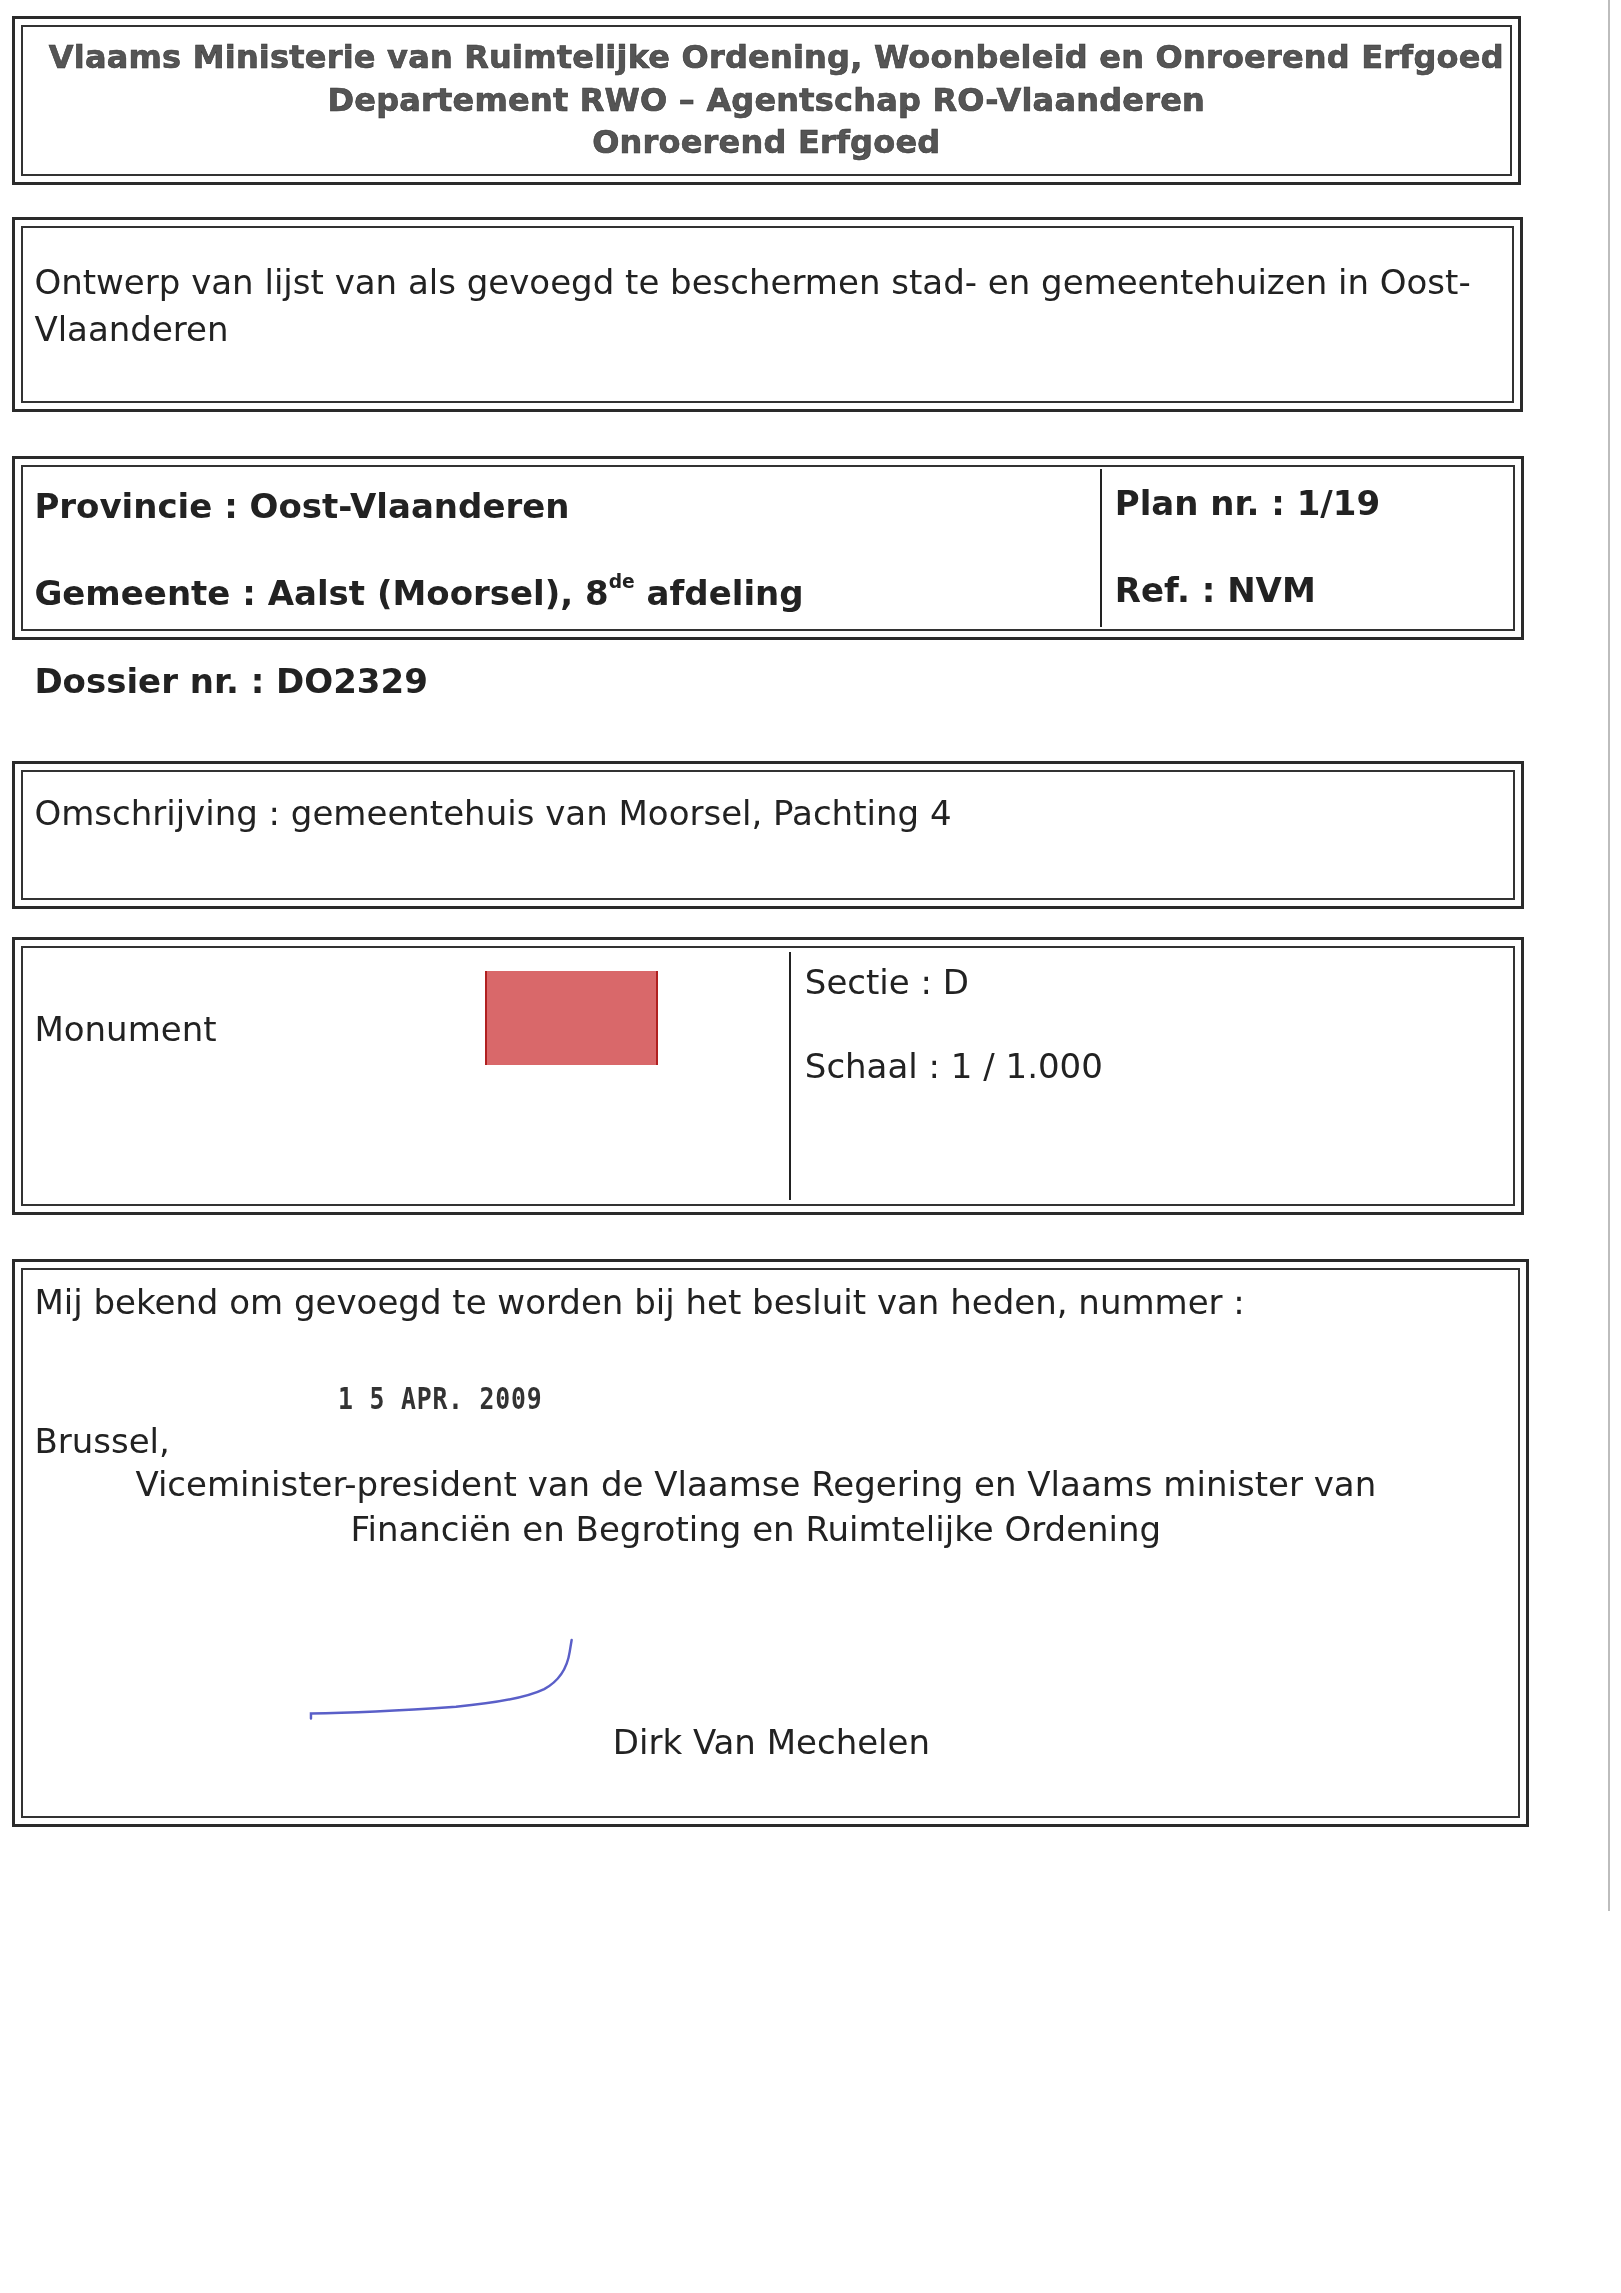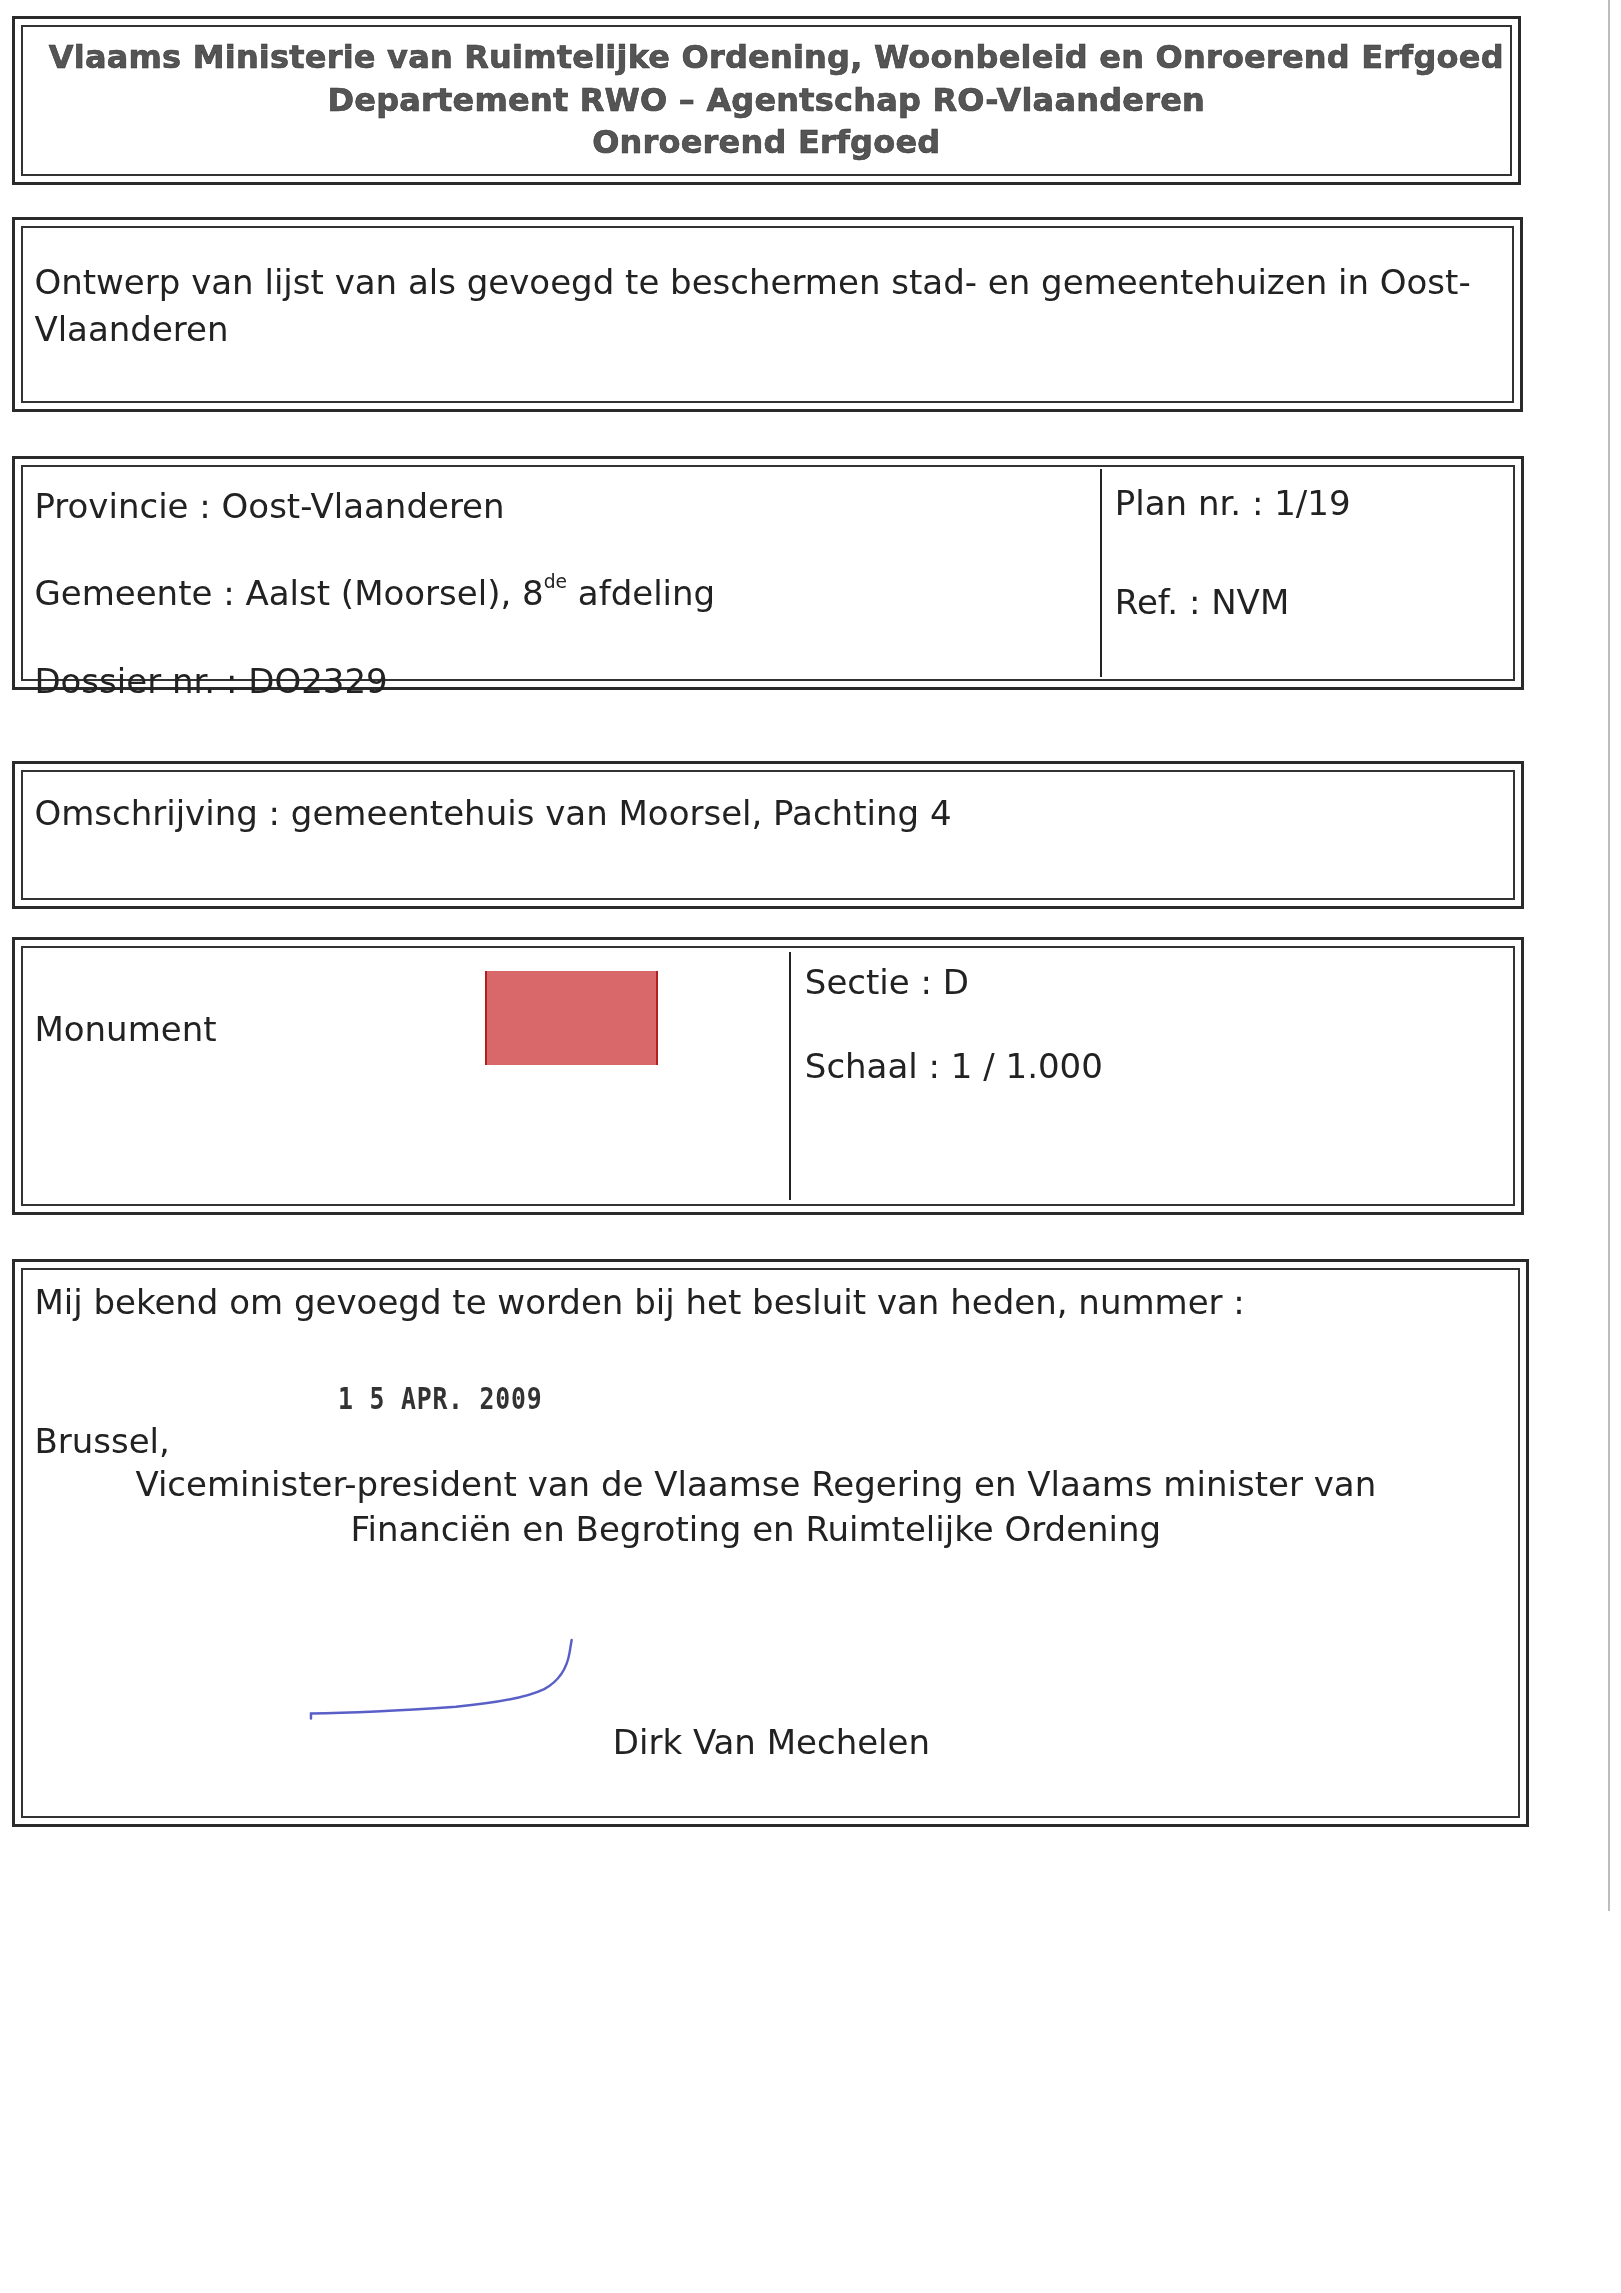--- a/index.html
+++ b/index.html
@@ -18,21 +18,21 @@
       border: 2.9px solid #333;
       pointer-events: none;
     }
     .text { position: absolute; font-size: 34px; line-height: 1.2; white-space: nowrap; color: #222; }
 
     #b-header { left: 11.8px; top: 15.7px; width: 1509px; height: 169px; }
     #b-header .hline { position: absolute; left: 0; right: 0; text-align: center; font-weight: bold; font-size: 32px; color: #555; letter-spacing: 0.2px; -webkit-text-stroke: 0.6px #333; }
 
     #b-title { left: 11.8px; top: 217px; width: 1511px; height: 195px; }
 
-    #b-location { left: 11.8px; top: 456px; width: 1512px; height: 234px; }
+    #b-location { left: 11.8px; top: 456px; width: 1512px; height: 184px; font-weight: bold; }
     #b-location .divider { position: absolute; left: 1085px; top: 9.8px; bottom: 9.8px; width: 0; border-left: 2px solid #222; }
 
     #b-desc { left: 11.8px; top: 761px; width: 1512px; height: 148px; }
 
     #b-legend { left: 11.8px; top: 937px; width: 1512px; height: 278px; }
     #b-legend .divider { position: absolute; left: 774px; top: 11.8px; bottom: 11.8px; width: 0; border-left: 2px solid #222; }
     .swatch { position: absolute; left: 470px; top: 31px; width: 173px; height: 94px; border-left: 2px solid #b02020; border-right: 2px solid #b02020; box-sizing: border-box; }
 
     #b-sign { left: 11.8px; top: 1259px; width: 1517px; height: 568px; }
     .stamp { position: absolute; font-family: "DejaVu Sans Mono", monospace; font-weight: bold; font-size: 31px; color: #333; transform: scaleX(0.8); transform-origin: left; letter-spacing: 1px; }
@@ -56,21 +56,21 @@
   <div class="text" style="left:19.6px; top:42px;">Ontwerp van lijst van als gevoegd te beschermen stad- en gemeentehuizen in Oost-</div>
   <div class="text" style="left:19.6px; top:89px;">Vlaanderen</div>
 </div>
 
 <div class="box" id="b-location">
   <div class="divider"></div>
   <div class="text" style="left:19.6px; top:27.4px;">Provincie : Oost-Vlaanderen</div>
   <div class="text" style="left:19.6px; top:114px;"><span>Gemeente : Aalst (Moorsel), 8</span><sup>de</sup><span> afdeling</span></div>
   <div class="text" style="left:19.6px; top:202px;">Dossier nr. : DO2329</div>
   <div class="text" style="left:1100px; top:23.5px;">Plan nr. : 1/19</div>
-  <div class="text" style="left:1100px; top:111px;margin-top:12px;">Ref. : NVM</div>
+  <div class="text" style="left:1100px; top:111px;">Ref. : NVM</div>
 </div>
 
 <div class="box" id="b-desc">
   <div class="text" style="left:19.6px; top:29px;">Omschrijving : gemeentehuis van Moorsel, Pachting 4</div>
 </div>
 
 <div class="box" id="b-legend">
   <div class="divider"></div>
   <div class="text" style="left:19.6px; top:69px;">Monument</div>
   <div class="swatch" id="swatch" style="background: rgb(217, 104, 106);"></div>

